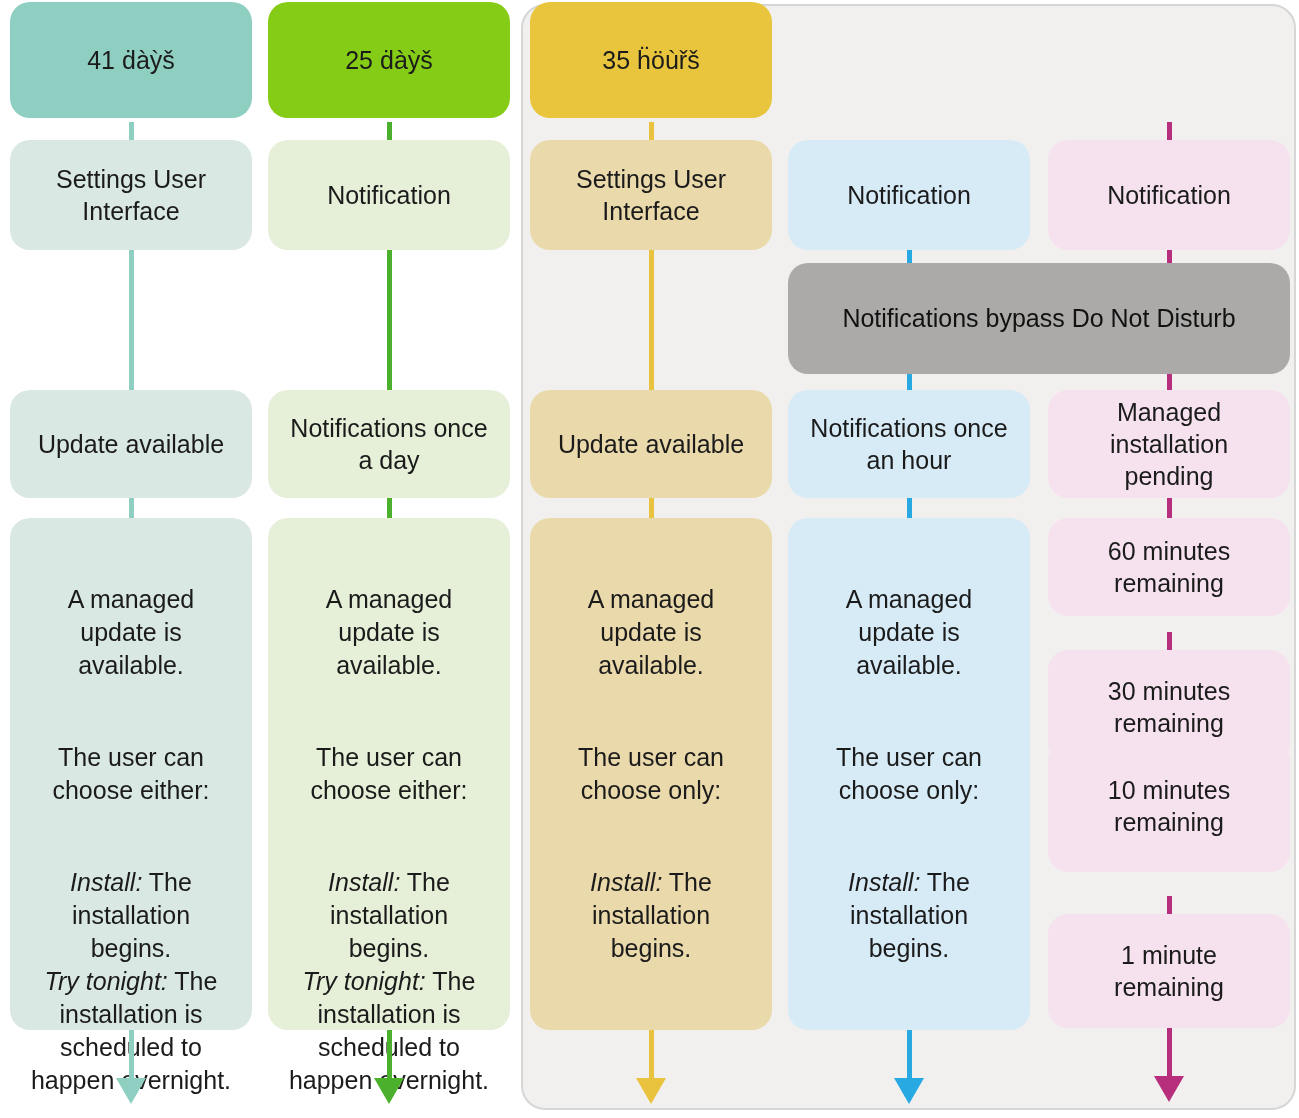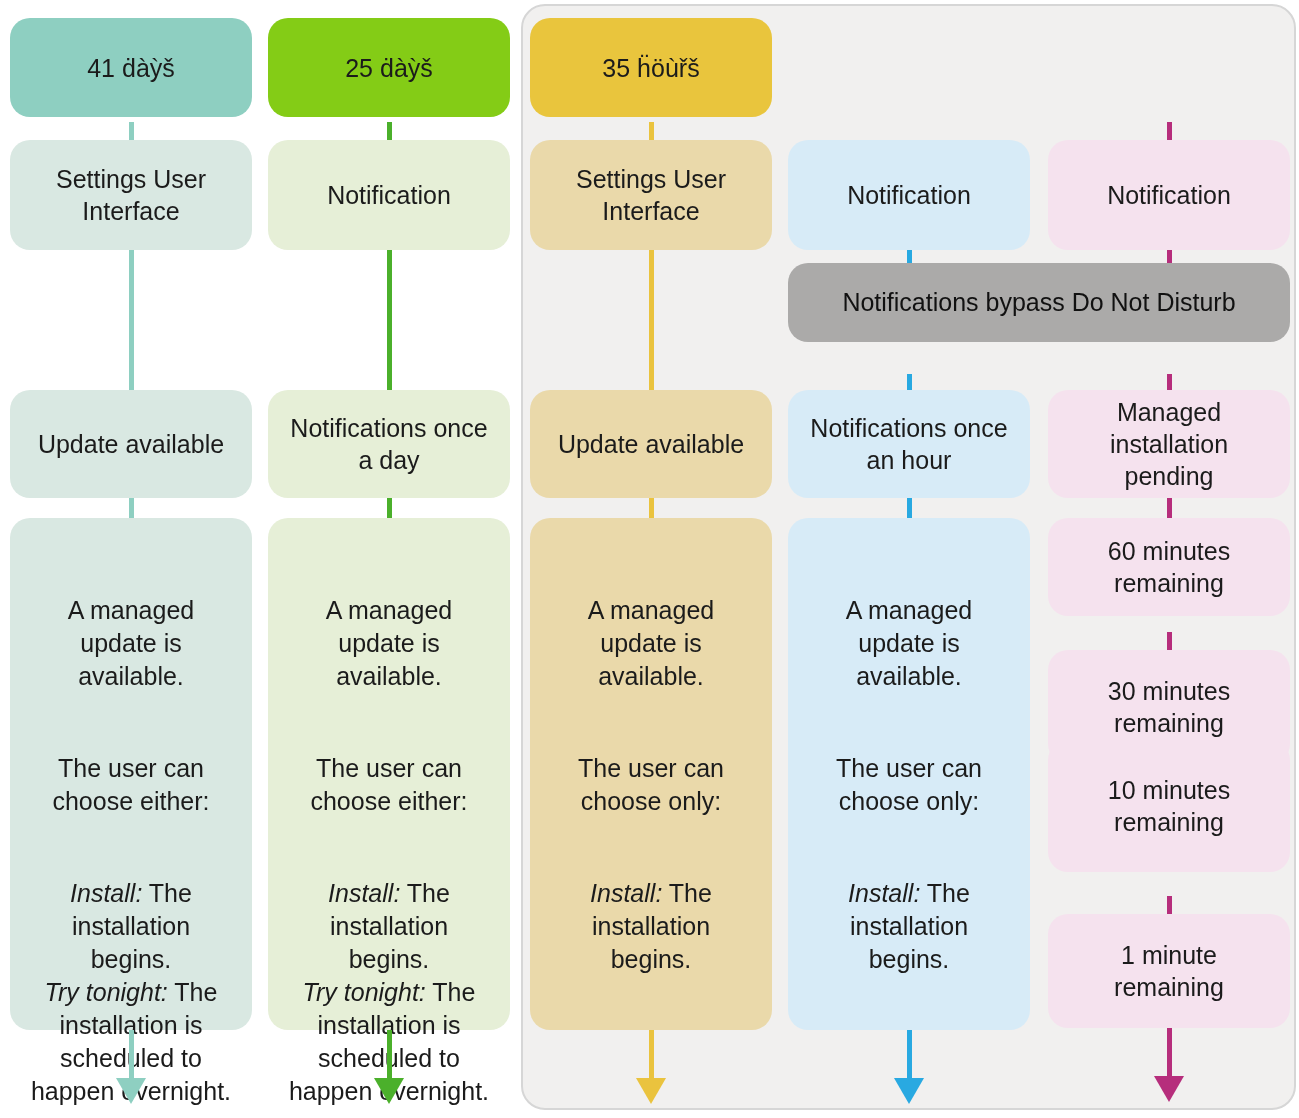--- a/index.html
+++ b/index.html
@@ -14,31 +14,31 @@
   }
   
   .box{
     position:absolute;width:242px;box-sizing:border-box;border-radius:20px;
     display:flex;align-items:center;justify-content:center;text-align:center;
     font-size:25px;line-height:32px;white-space:pre-line;padding:8px 14px;
   }
   
   .x1{left:10px}.x2{left:268px}.x3{left:530px}.x4{left:788px}.x5{left:1048px}
   
-  .rhead{top:18px;height:99px}
+  .rhead{top:2px;height:116px}
   .r1{top:140px;height:110px}
   .r2{top:390px;height:108px}
-  .rbig{top:518px;height:512px;display:block;text-align:center;padding:43px 15px 10px;line-height:33px}
+  .rbig{top:518px;height:512px;display:block;text-align:center;padding:32px 15px 10px;line-height:33px}
   .rm1{top:518px;height:98px}.rm2{top:650px;height:114px}.rm3{top:740px;height:132px}.rm4{top:914px;height:114px}
   .rbig p{margin:0}
   .rbig .gap{margin-top:26px}
   .rbig i{font-style:italic}
   
   .bypass{
-    position:absolute;left:788px;top:263px;width:502px;height:79px;background:#abaaa9;
+    position:absolute;left:788px;top:263px;width:502px;height:111px;background:#abaaa9;
     border-radius:20px;display:flex;align-items:center;justify-content:center;
     font-size:25px;color:#111111;
   }
   
   .bg-teal{background:#8ecfc1}.bg-teal-l{background:#d9e8e2}
   .bg-green{background:#84cc16}.bg-green-l{background:#e6efd7}
   .bg-yellow{background:#e9c53d}.bg-yellow-l{background:#ead9aa}
   .bg-blue-l{background:#d7ebf7}
   .bg-mag{background:#b62e7c}.bg-mag-l{background:#f5e2ee}
   

